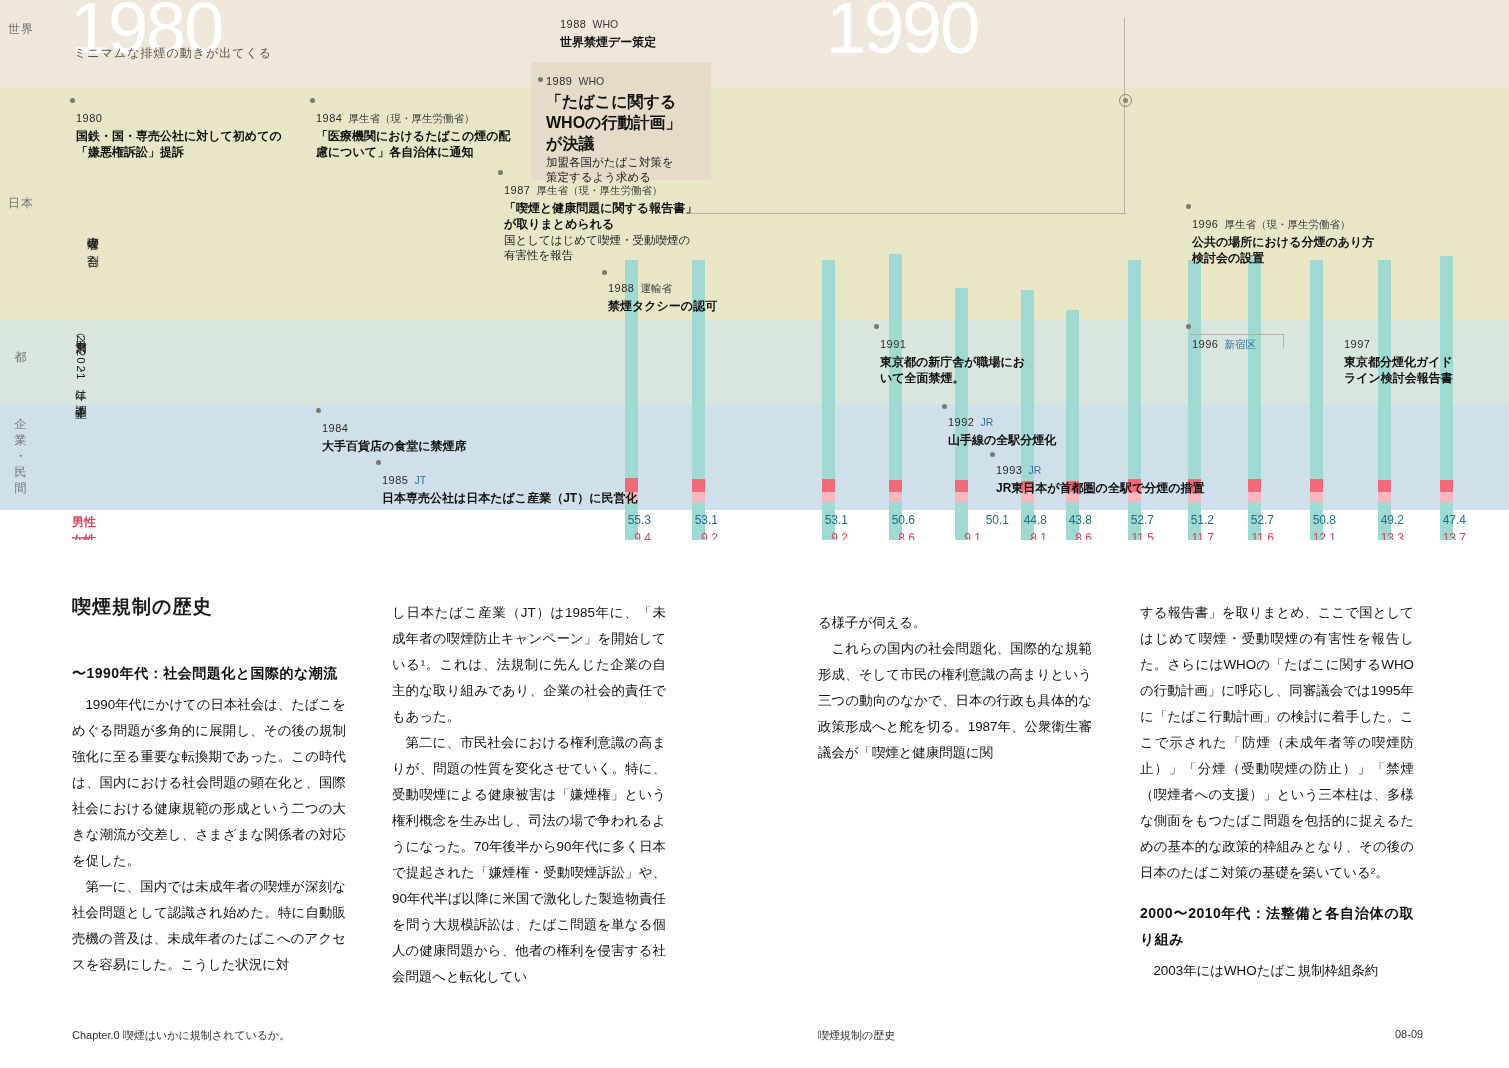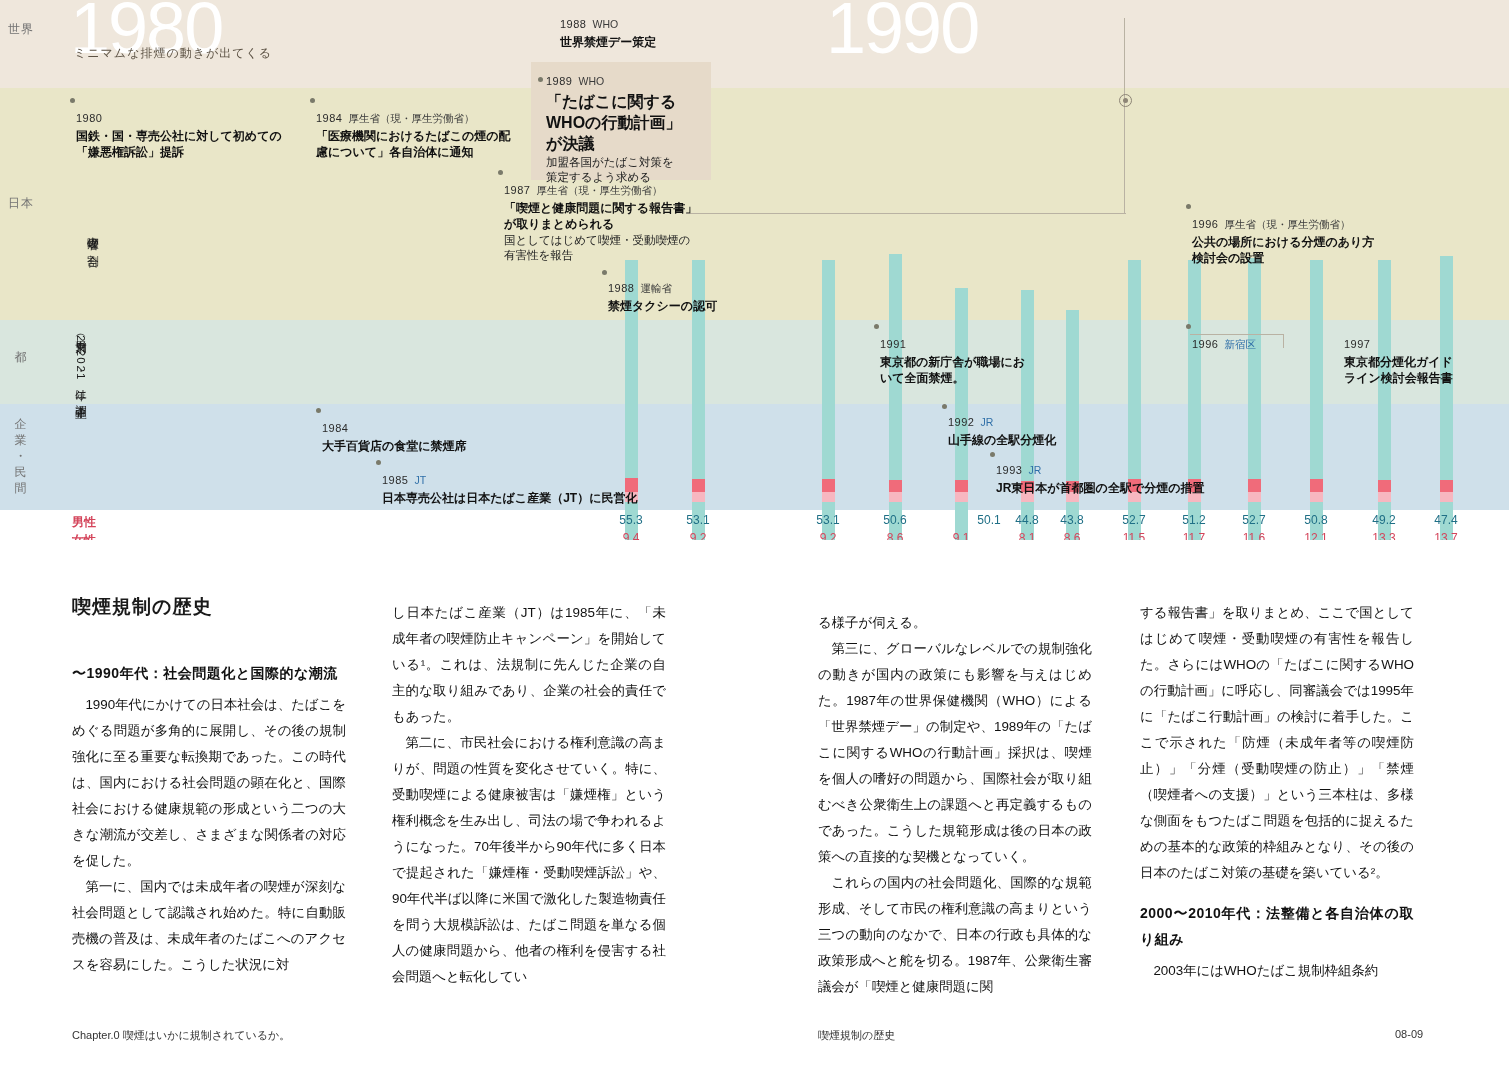--- a/index.html
+++ b/index.html
@@ -51,21 +51,21 @@
   .vline{position:absolute;background:#b9b2a3;width:1px;}
   .hline{position:absolute;background:#b9b2a3;height:1px;}
   .circ{position:absolute;width:11px;height:11px;border:1px solid #8d8576;border-radius:50%;background:transparent;}
   .circ:after{content:"";position:absolute;left:3px;top:3px;width:5px;height:5px;border-radius:50%;background:#8d8576;}
 
   
   .vcap{position:absolute;writing-mode:vertical-rl;font-size:11.5px;line-height:14px;
     letter-spacing:1px;color:#1b1b1b;}
   .lbl-male{position:absolute;left:72px;top:514px;font-size:12px;color:#d4445a;font-weight:bold;}
   .lbl-female{position:absolute;left:72px;top:532px;font-size:12px;color:#d4445a;font-weight:bold;}
-  .val{position:absolute;font-size:12px;text-align:center;width:40px;}
+  .val{position:absolute;font-size:12px;text-align:right;width:40px;}
   .val.m{top:513px;color:#1f6f86;}
   .val.f{top:531px;color:#d4445a;}
 
   
   #article{position:absolute;left:0;top:560px;width:1509px;height:508px;}
   .col{position:absolute;top:40px;width:274px;font-size:13.4px;line-height:26px;color:#111;
     text-align:justify;}
   .col p{margin:0 0 0 0;text-indent:1em;}
   .col p.noind{text-indent:0;}
   h1.title{position:absolute;left:72px;top:34px;font-size:19px;font-weight:bold;letter-spacing:1px;margin:0;}
@@ -290,21 +290,20 @@
     <p>第一に、国内では未成年者の喫煙が深刻な社会問題として認識され始めた。特に自動販売機の普及は、未成年者のたばこへのアクセスを容易にした。こうした状況に対</p>
   </div>
 
   <div class="col c2">
     <p class="noind">し日本たばこ産業（JT）は1985年に、「未成年者の喫煙防止キャンペーン」を開始している¹。これは、法規制に先んじた企業の自主的な取り組みであり、企業の社会的責任でもあった。</p>
     <p>第二に、市民社会における権利意識の高まりが、問題の性質を変化させていく。特に、受動喫煙による健康被害は「嫌煙権」という権利概念を生み出し、司法の場で争われるようになった。70年後半から90年代に多く日本で提起された「嫌煙権・受動喫煙訴訟」や、90年代半ば以降に米国で激化した製造物責任を問う大規模訴訟は、たばこ問題を単なる個人の健康問題から、他者の権利を侵害する社会問題へと転化してい</p>
   </div>
 
   <div class="col c3">
     <p class="noind">る様子が伺える。</p>
-    <p>第三に、グローバルなレベルでの規制強化の動きが国内の政策にも影響を与えはじめた。1987年の世界保健機関（WHO）による「世界禁煙デー」の制定や、1989年の「たばこに関するWHOの行動計画」採択は、喫煙を個人の嗜好の問題から、国際社会が取り組むべき公衆衛生上の課題へと再定義するものであった。こうした規範形成は後の日本の政策への直接的な契機となっていく。</p>
     <p>これらの国内の社会問題化、国際的な規範形成、そして市民の権利意識の高まりという三つの動向のなかで、日本の行政も具体的な政策形成へと舵を切る。1987年、公衆衛生審議会が「喫煙と健康問題に関</p>
   </div>
 
   <div class="col c4">
     <p class="noind">する報告書」を取りまとめ、ここで国としてはじめて喫煙・受動喫煙の有害性を報告した。さらにはWHOの「たばこに関するWHOの行動計画」に呼応し、同審議会では1995年に「たばこ行動計画」の検討に着手した。ここで示された「防煙（未成年者等の喫煙防止）」「分煙（受動喫煙の防止）」「禁煙（喫煙者への支援）」という三本柱は、多様な側面をもつたばこ問題を包括的に捉えるための基本的な政策的枠組みとなり、その後の日本のたばこ対策の基礎を築いている²。</p>
     <h2 class="sub" style="margin-top:14px;">2000〜2010年代：法整備と各自治体の取り組み</h2>
     <p>2003年にはWHOたばこ規制枠組条約</p>
   </div>
 
   <div class="footer f-left">Chapter.0 喫煙はいかに規制されているか。</div>

